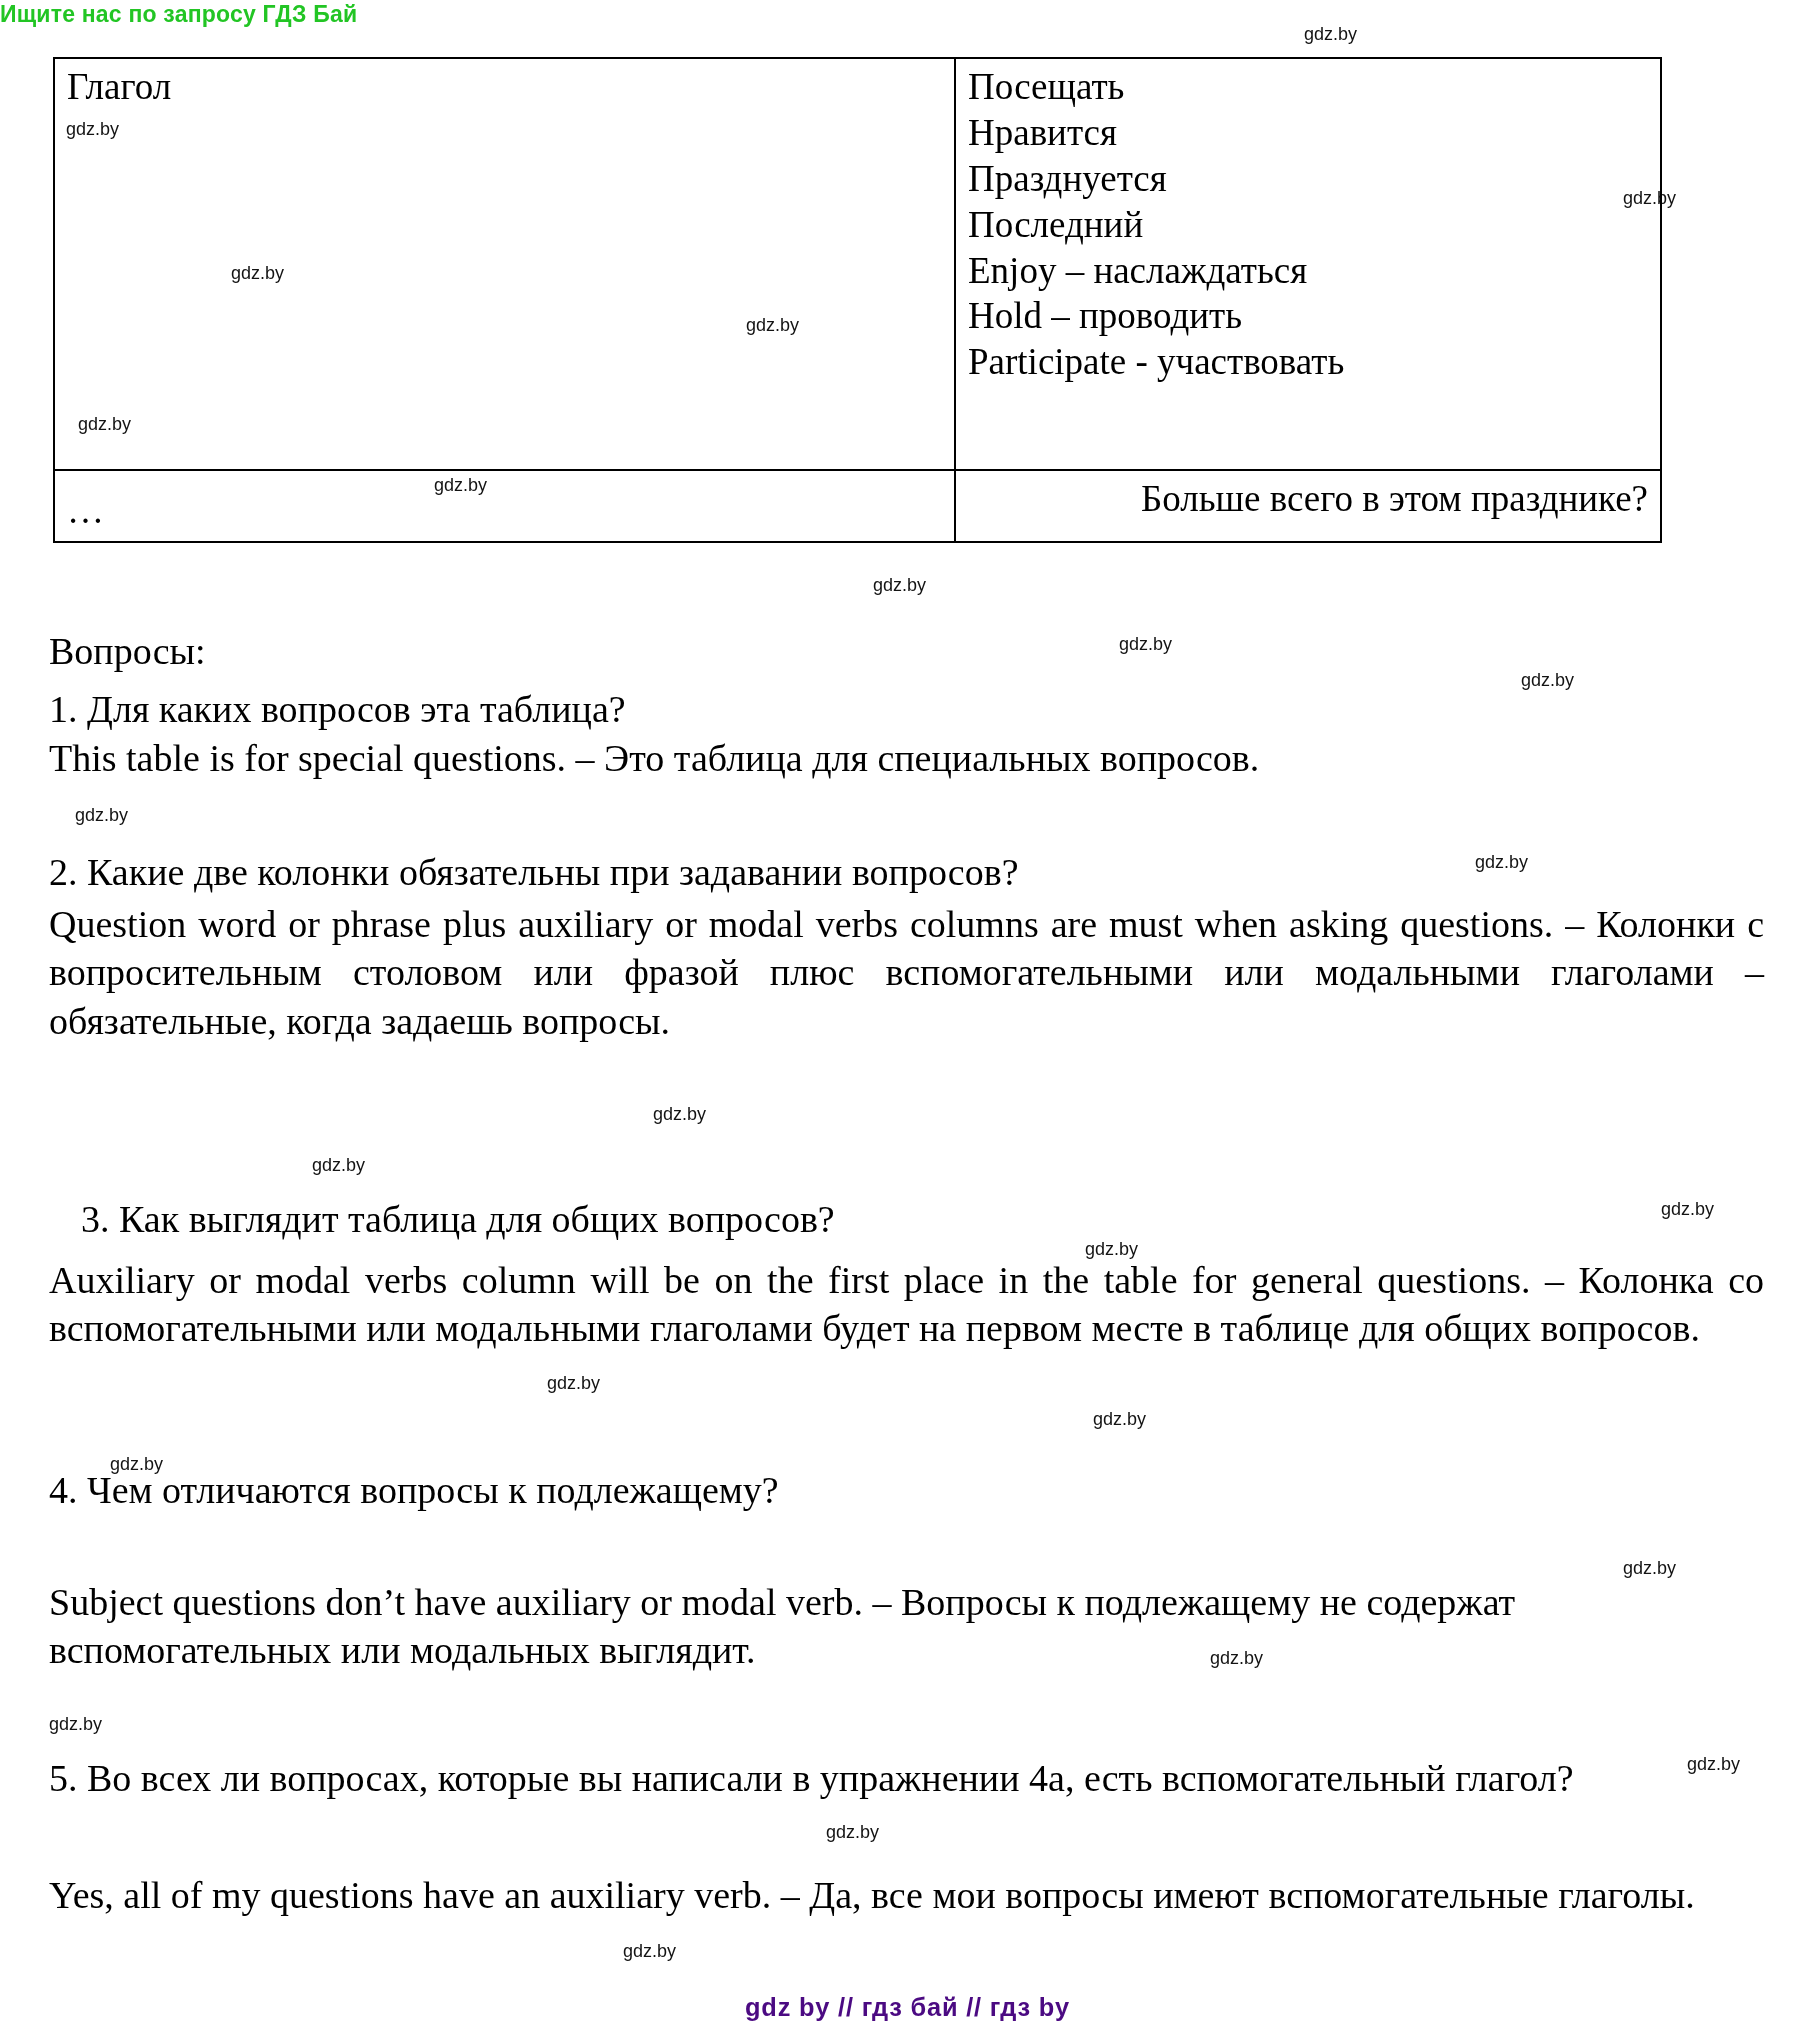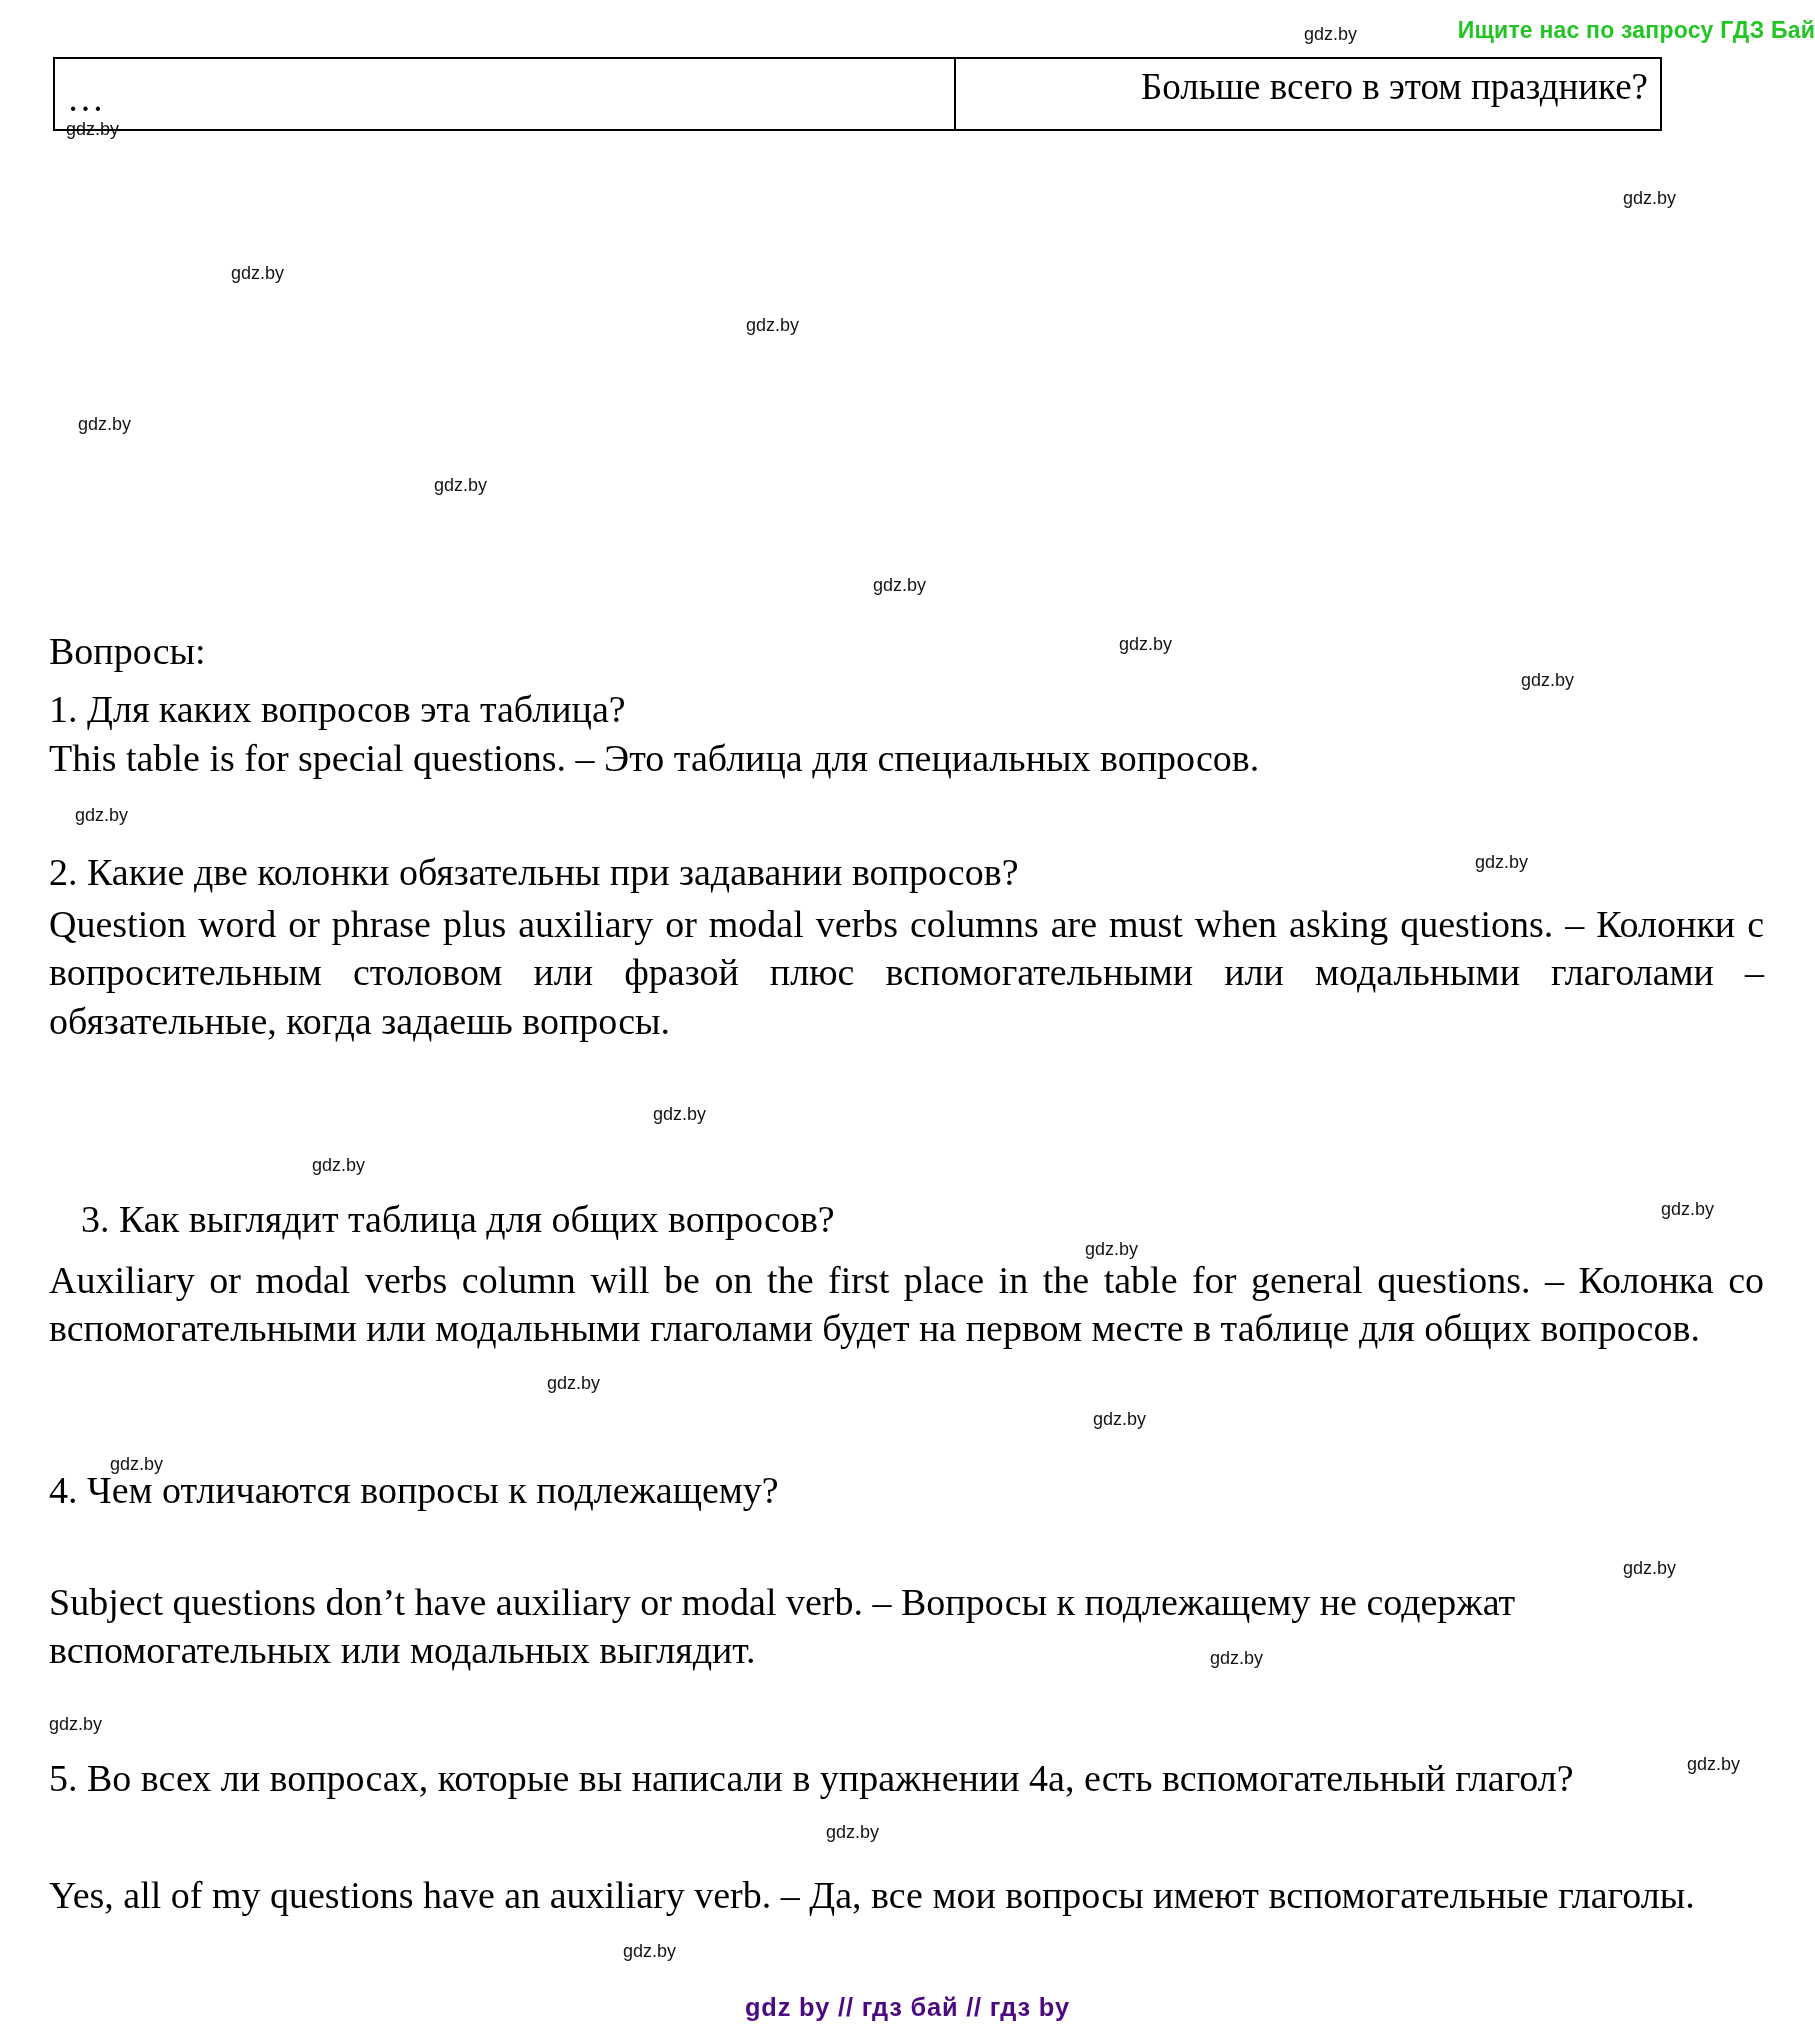--- a/index.html
+++ b/index.html
@@ -12,24 +12,24 @@
     height: 2036px;
     position: relative;
     font-family: "Liberation Serif", "DejaVu Serif", serif;
     color: #000000;
     overflow: hidden;
   }
 
   
   #top-banner {
     position: absolute;
-    top: 17px;
+    top: 1px;
     left: 0;
     width: 1815px;
-    text-align: right;
+    text-align: left;
     font-family: "Liberation Sans", "DejaVu Sans", sans-serif;
     font-weight: bold;
     font-size: 23px;
     color: #22c524;
     letter-spacing: 0.2px;
   }
 
   
   #verb-table {
     position: absolute;
@@ -105,20 +105,34 @@
 
 <div id="top-banner" style="color: rgb(34, 197, 36);">Ищите нас по запросу ГДЗ Бай</div>
 
 <table id="verb-table">
   <colgroup>
     <col class="c-left">
     <col class="c-right">
   </colgroup>
   <tbody>
     <tr>
+      <td class="cell-left-top">
+        <span class="vline">Глагол</span>
+      </td>
+      <td class="cell-right-top">
+        <span class="vline">Посещать</span>
+        <span class="vline">Нравится</span>
+        <span class="vline">Празднуется</span>
+        <span class="vline">Последний</span>
+        <span class="vline">Enjoy – наслаждаться</span>
+        <span class="vline">Hold – проводить</span>
+        <span class="vline">Participate - участвовать</span>
+      </td>
+    </tr>
+    <tr>
       <td class="cell-left-bot">
         <span class="bot-dots">…</span>
       </td>
       <td class="cell-right-bot">
         <span class="vline">Больше всего в этом празднике?</span>
       </td>
     </tr>
   </tbody>
 </table>
 

